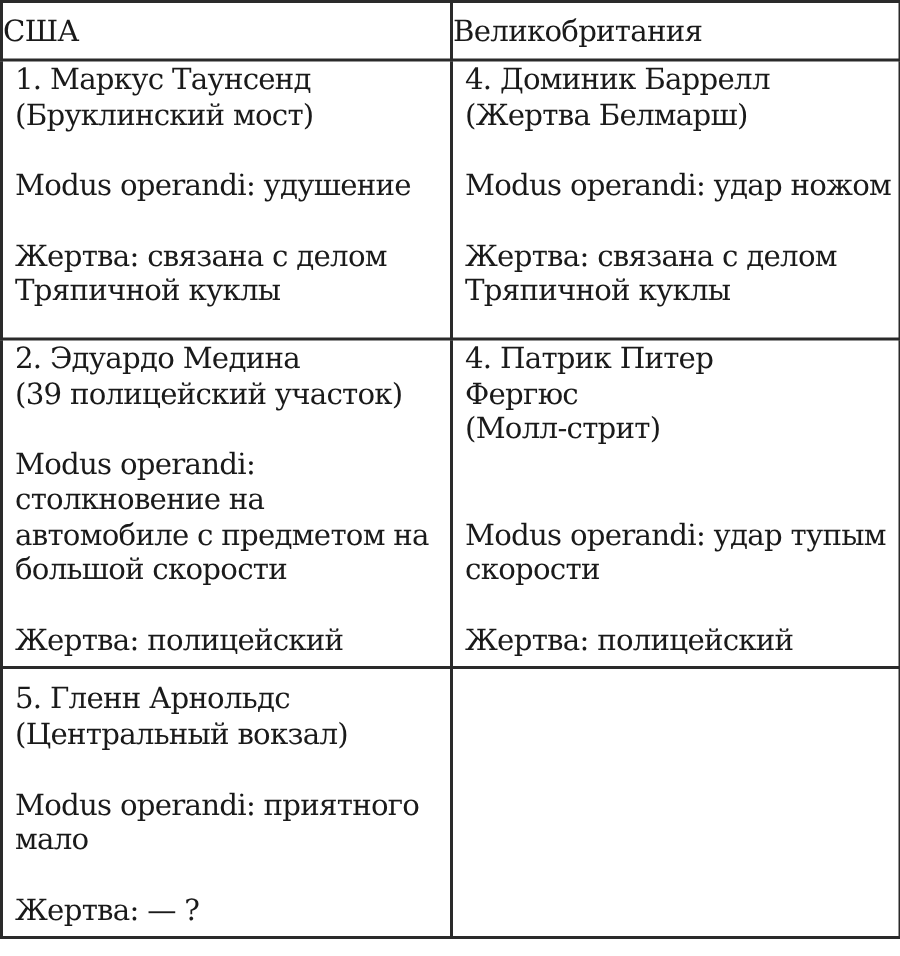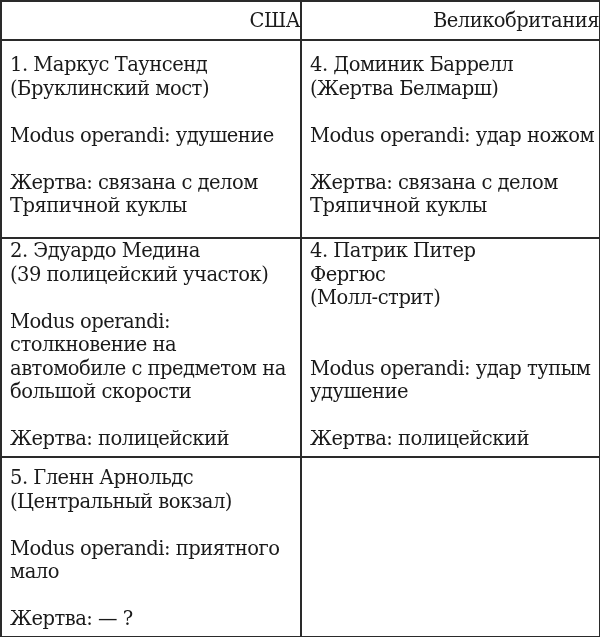--- a/index.html
+++ b/index.html
@@ -13,22 +13,22 @@
   }
   td, th {
     border: 2px solid #2a2a2a;
     vertical-align: top;
     padding: 0 0 0 8px;
     font-weight: normal;
     font-size: 19.5px;
     line-height: 23.5px;
     letter-spacing: -0.5px;
   }
-  th { text-align:right; height: 37px; vertical-align: middle; padding:0; }
-  tr.row1 td { height: 184px; padding-top: 12px; }
+  th { text-align:left; height: 37px; vertical-align: middle; padding:0; }
+  tr.row1 td { height: 184px; padding-top: 0; }
   tr.row2 td { height: 217px; padding-top: 0; }
   tr.row3 td { height: 170px; padding-top: 8px; }
   .line { display:block; white-space:nowrap; }
   .gap { display:block; height:23.5px; }
   col.c1 { width: 300px; }
   col.c2 { width: 299px; }
   table { border-left: 1px solid #2a2a2a; }
 </style>
 </head>
 <body>
@@ -75,21 +75,21 @@
       <span class="gap"></span>
       <span class="line">Жертва: полицейский</span>
     </td>
     <td>
       <span class="line">4. Патрик Питер</span>
       <span class="line">Фергюс</span>
       <span class="line">(Молл-стрит)</span>
       <span class="gap"></span>
       <span class="gap"></span>
       <span class="line">Modus operandi: удар тупым</span>
-      <span class="line">удушение</span>
+      <span class="line">скорости</span>
       <span class="gap"></span>
       <span class="line">Жертва: полицейский</span>
     </td>
   </tr>
   <tr class="row3">
     <td>
       <span class="line">5. Гленн Арнольдс</span>
       <span class="line">(Центральный вокзал)</span>
       <span class="gap"></span>
       <span class="line">Modus operandi: приятного</span>

